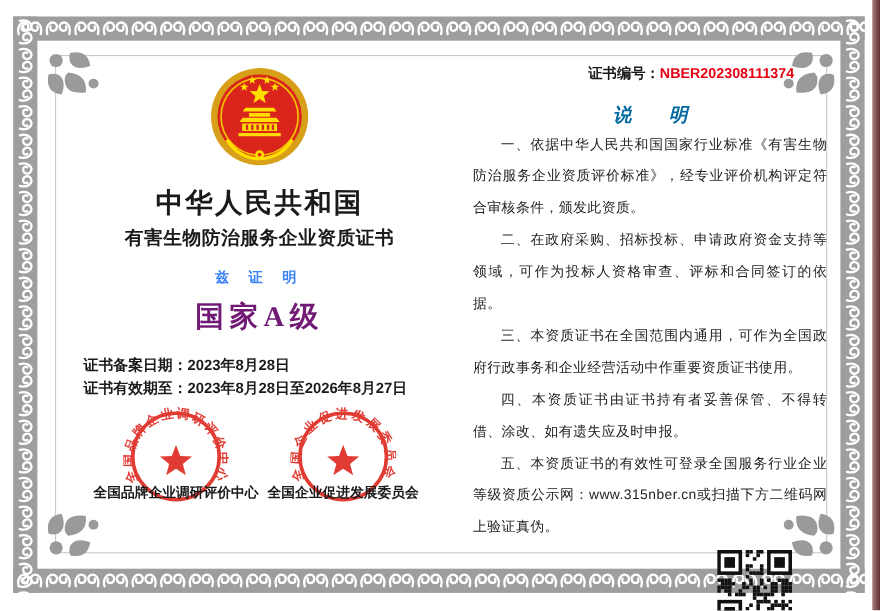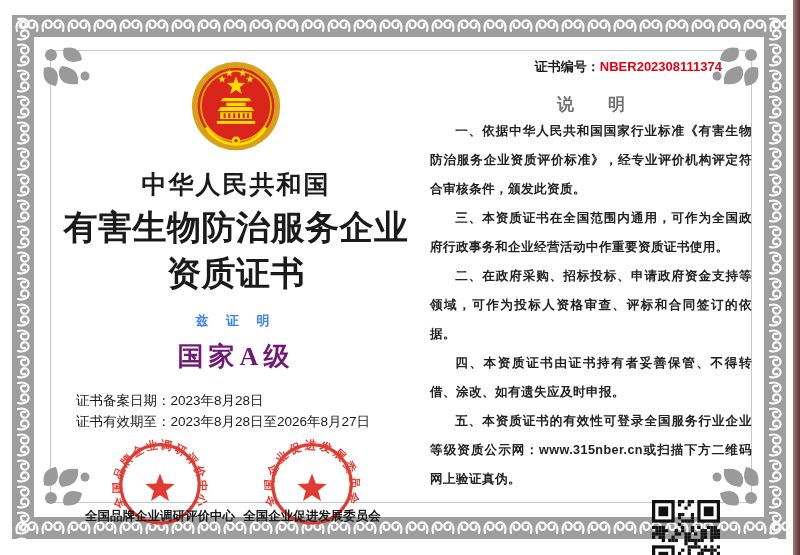--- a/index.html
+++ b/index.html
@@ -8,35 +8,35 @@
     font-family:"Liberation Sans","DejaVu Sans",sans-serif;color:#1a1a1a;
   }
   .page{position:absolute;inset:0;}
   #deco{position:absolute;left:0;top:0;}
   .edge-right{position:absolute;right:0;top:0;width:7px;height:555px;
     background:linear-gradient(to right,#a67a7a,#5e2f33);}
   
   .left-panel{position:absolute;left:50px;top:50px;width:372px;height:549px;text-align:center;}
   .emblem{display:block;margin:10px auto 0;}
   .country-title{margin-top:12px;font-size:25px;font-weight:bold;letter-spacing:2px;}
-  .cert-title{margin-top:4px;font-size:34px;font-weight:bold;letter-spacing:0.5px;}
+  .cert-title{margin-top:4px;font-size:17px;font-weight:bold;letter-spacing:0.5px;}
   .certify{margin-top:15px;font-size:13px;font-weight:bold;letter-spacing:7px;color:#3b82f6;}
   .company{margin-top:15px;font-size:21px;font-weight:bold;letter-spacing:1px;}
   .grade{margin-top:9px;font-size:26px;font-weight:bold;color:#701a75;
     font-family:"Liberation Serif","DejaVu Serif",serif;letter-spacing:5px;}
-  .dates{margin-top:16px;text-align:left;padding-left:26px;font-size:13.5px;font-weight:normal;line-height:21px;}
+  .dates{margin-top:16px;text-align:left;padding-left:26px;font-size:13.5px;font-weight:bold;line-height:21px;}
   .seals-row{margin-top:4px;display:flex;justify-content:center;}
   .seal-block{width:152px;text-align:center;}
   .seal-label{margin-top:-24px;font-size:12.5px;font-weight:bold;white-space:nowrap;position:relative;}
   
   .right-panel{position:absolute;left:430px;top:58px;width:322px;}
   .cert-no{font-size:13px;font-weight:bold;text-align:right;padding-right:30px;}
   .cert-no .num{color:#e60012;margin-top:16px;}
-  .notes-heading{margin-top:17px;text-align:center;font-size:17px;font-weight:bold;color:#737373;}
-  .note{margin:0;font-size:12.6px;font-weight:700;line-height:29px;text-align:justify;
+  .notes-heading{margin-top:17px;text-align:center;font-size:17px;font-weight:bold;color:#0369a1;font-style:italic;}
+  .note{margin:0;font-size:12.6px;font-weight:400;line-height:29px;text-align:justify;
     text-indent:2em;color:#222;letter-spacing:0.4px;}
   .note:first-of-type{margin-top:1px;}
   .qr-wrap{margin-top:6px;padding-right:32px;display:flex;justify-content:flex-end;}
 </style>
 </head>
 <body>
 
 <div class="page">
 
   <svg id="deco" width="800" height="555" aria-hidden="true">
@@ -243,22 +243,22 @@
       </div>
     </div>
   </div>
 
   <div class="right-panel">
     <div class="cert-no">
       <span>证书编号：</span><span class="num">NBER202308111374</span>
     </div>
     <div class="notes-heading">说　　明</div>
     <p class="note">一、依据中华人民共和国国家行业标准《有害生物防治服务企业资质评价标准》，经专业评价机构评定符合审核条件，颁发此资质。</p>
+    <p class="note">二、在政府采购、招标投标、申请政府资金支持等领域，可作为投标人资格审查、评标和合同签订的依据。</p>
     <p class="note">三、本资质证书在全国范围内通用，可作为全国政府行政事务和企业经营活动中作重要资质证书使用。</p>
-    <p class="note">二、在政府采购、招标投标、申请政府资金支持等领域，可作为投标人资格审查、评标和合同签订的依据。</p>
     <p class="note">四、本资质证书由证书持有者妥善保管、不得转借、涂改、如有遗失应及时申报。</p>
     <p class="note">五、本资质证书的有效性可登录全国服务行业企业等级资质公示网：www.315nber.cn或扫描下方二维码网上验证真伪。</p>
     <div class="qr-wrap">
       <svg id="qr-svg" width="68" height="68" viewBox="0 0 21 21">
           <rect x="8" y="0" width="1" height="1" fill="#111"></rect>
           <rect x="9" y="0" width="1" height="1" fill="#111"></rect>
           <rect x="11" y="0" width="1" height="1" fill="#111"></rect>
           <rect x="12" y="0" width="1" height="1" fill="#111"></rect>
           <rect x="8" y="1" width="1" height="1" fill="#111"></rect>
           <rect x="11" y="1" width="1" height="1" fill="#111"></rect>

